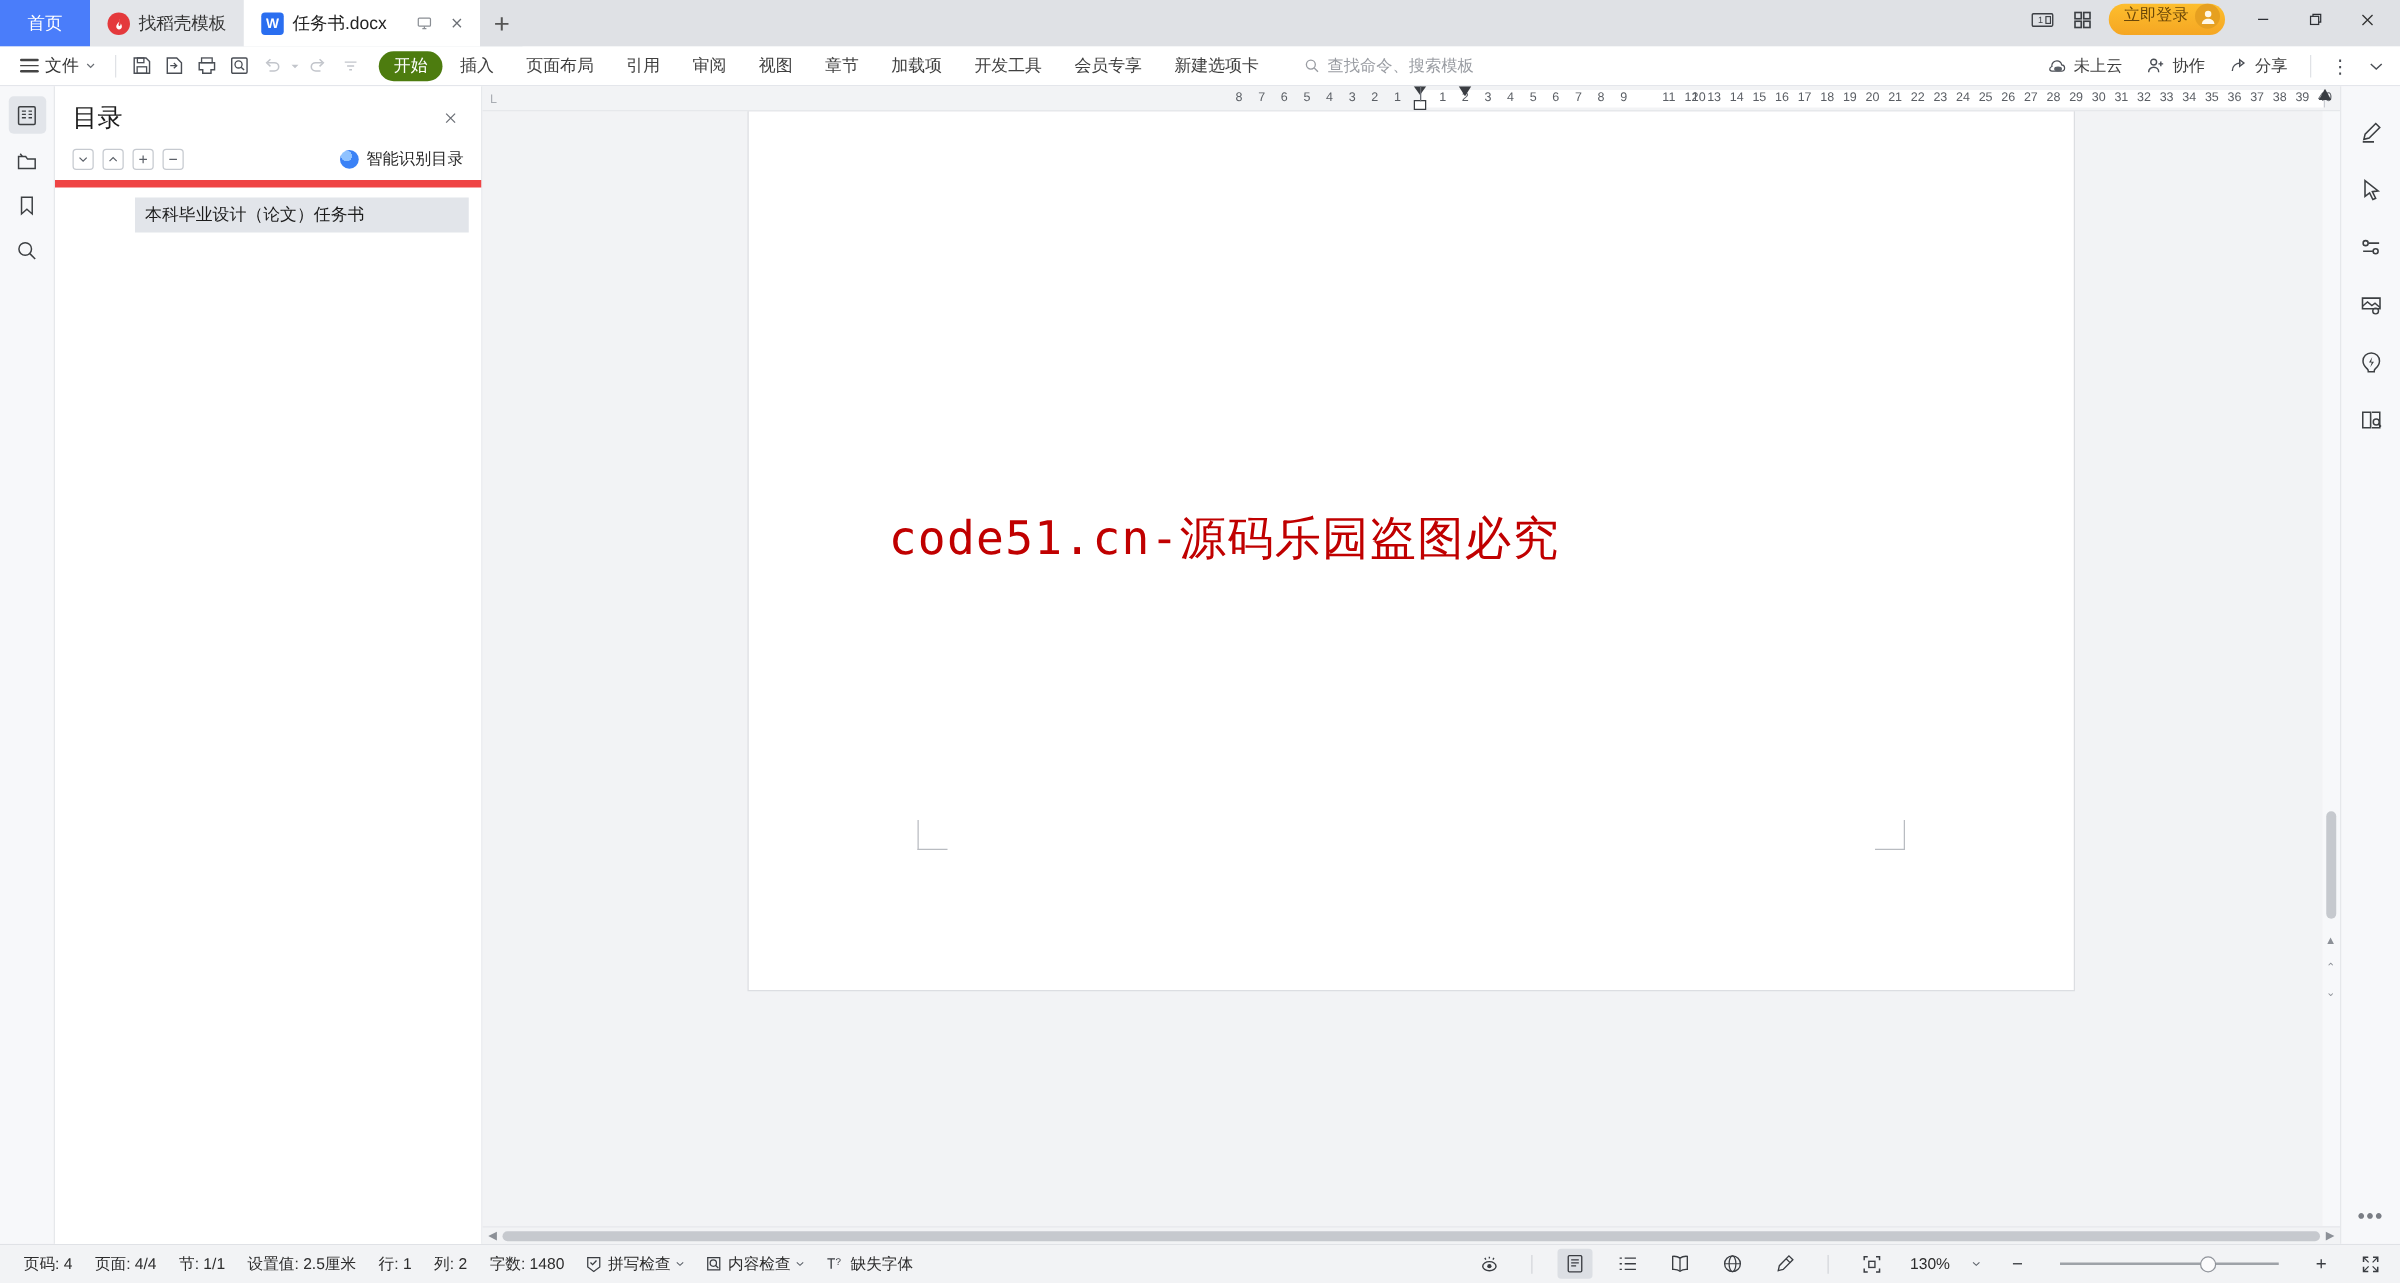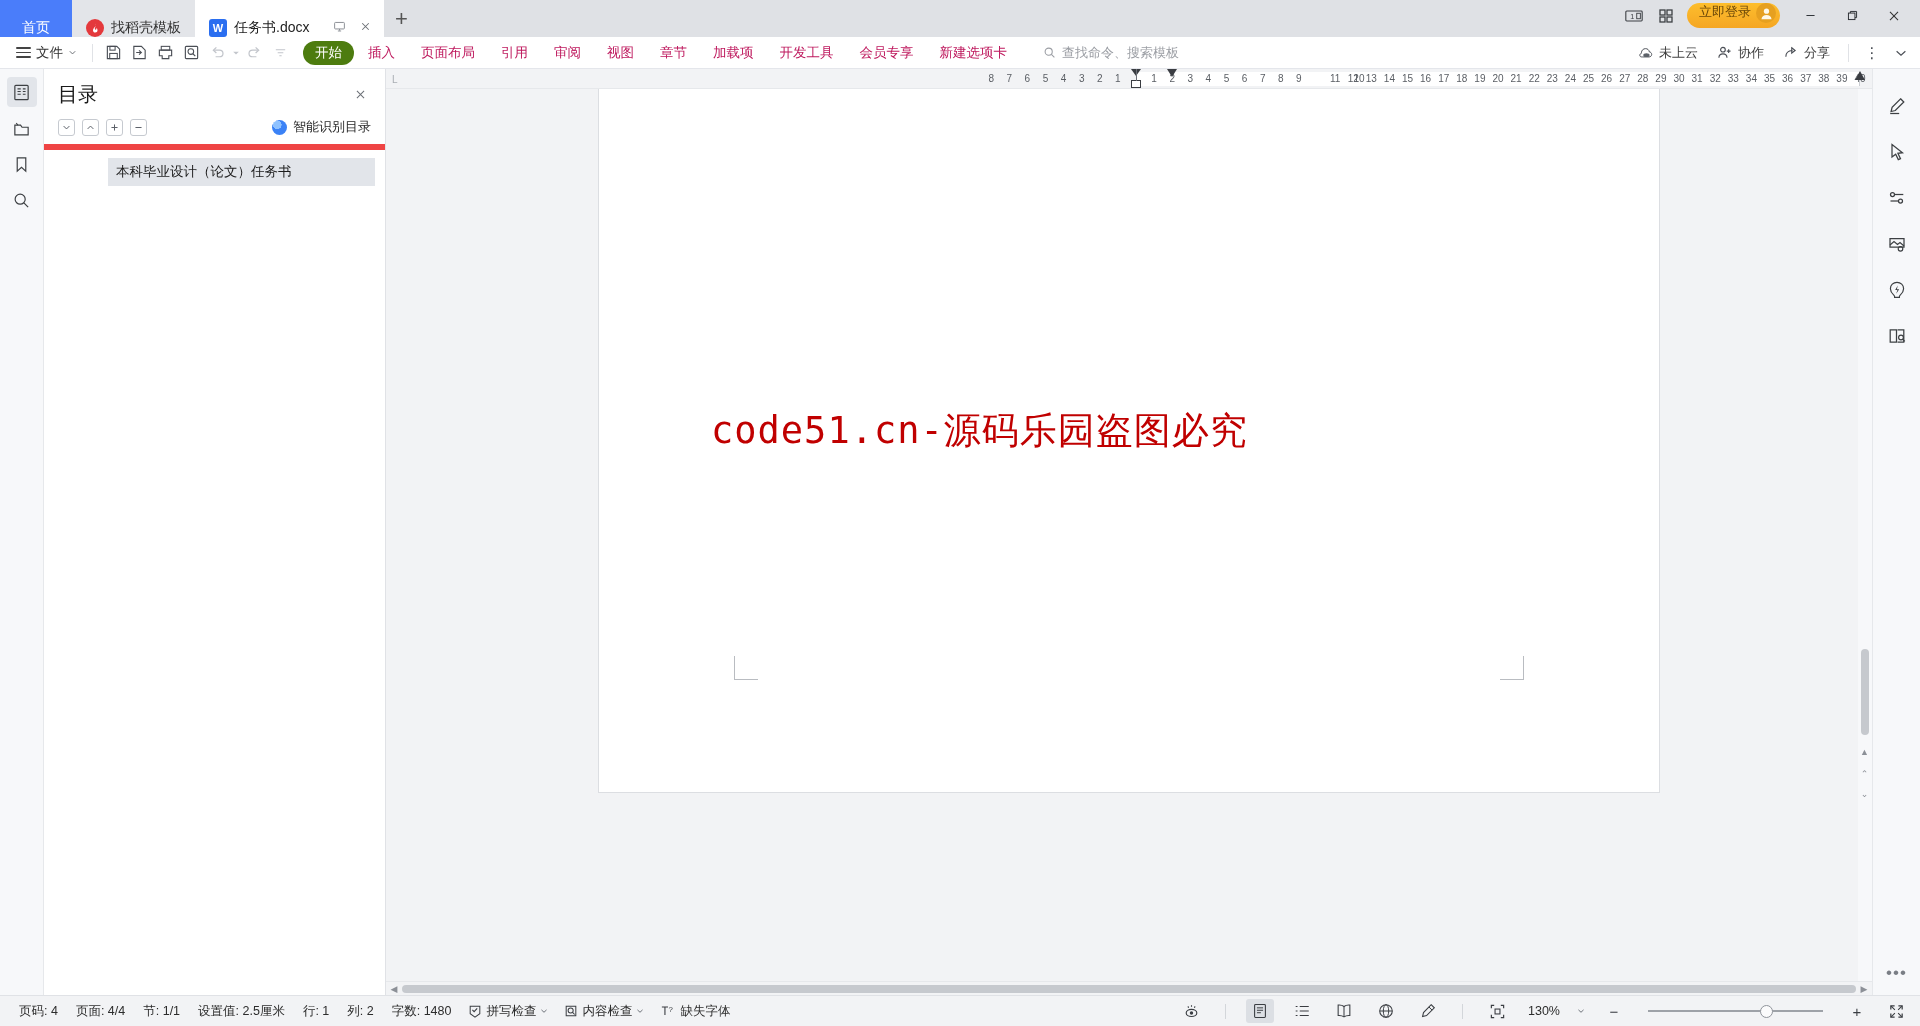--- a/index.html
+++ b/index.html
@@ -10,21 +10,21 @@
     -webkit-font-smoothing:antialiased;
   }
   .app { width:1920px; height:1026px; display:flex; flex-direction:column; }
 
   
   .tabbar {
     height:37px; background:#dfe1e5; display:flex; align-items:flex-end;
     position:relative; flex:0 0 37px;
   }
   .tab {
-    height:37px; display:flex; align-items:flex-end; gap:7px;
+    height:37px; display:flex; align-items:center; gap:7px;
     padding:0 14px; font-size:14px; cursor:default; position:relative;
     max-width:260px; white-space:nowrap;
   }
   .tab.home { background:#4a7dfa; color:#fff; padding:0 22px; font-size:14px; }
   .tab.inactive { background:#e3e5e9; color:#333; }
   .tab.active { background:#fff; color:#222; padding-right:8px; }
   .tab-ico { width:18px; height:18px; border-radius:3px; display:flex;
              align-items:center; justify-content:center; font-size:11px;
              color:#fff; font-weight:bold; flex-shrink:0; }
   .ico-red { background:#e4393c; border-radius:50%; }
@@ -58,21 +58,21 @@
   .file-menu { display:flex; align-items:center; gap:5px; padding:0 8px;
                height:26px; cursor:pointer; border-radius:4px; font-size:13.5px; }
   .hamburger { display:flex; flex-direction:column; gap:3px; width:15px; }
   .hamburger i { display:block; height:1.6px; background:#444; border-radius:1px; }
   .rb-sep { width:1px; height:18px; background:#e0e2e6; margin:0 7px; }
   .qa-icon { width:26px; height:26px; display:flex; align-items:center;
              justify-content:center; cursor:pointer; border-radius:4px; color:#4a4a4a; }
   .qa-icon.dis { color:#c2c5cb; }
   .menus { display:flex; align-items:center; margin-left:10px; gap:2px; }
   .menu-item { padding:0 12px; height:24px; line-height:24px; font-size:13.5px;
-               cursor:pointer; border-radius:12px; color:#be185d; white-space:nowrap; }
+               cursor:pointer; border-radius:12px; color:#404040; white-space:nowrap; }
   .menu-item.active { background:#4d7c0f; color:#fff; font-weight:normal; }
   .searchbox { display:flex; align-items:center; gap:6px; margin-left:18px;
                color:#9a9da3; font-size:13px; cursor:text; height:24px; padding:0 6px; }
   .ribbon-right { margin-left:auto; display:flex; align-items:center;
                   gap:3px; padding-right:6px; }
   .rr-item { display:flex; align-items:center; gap:5px; padding:0 8px; height:25px;
              cursor:pointer; border-radius:4px; font-size:13px; color:#3f3f3f; }
 
   
   .main { flex:1; display:flex; min-height:0; background:#f2f3f5; position:relative; }

